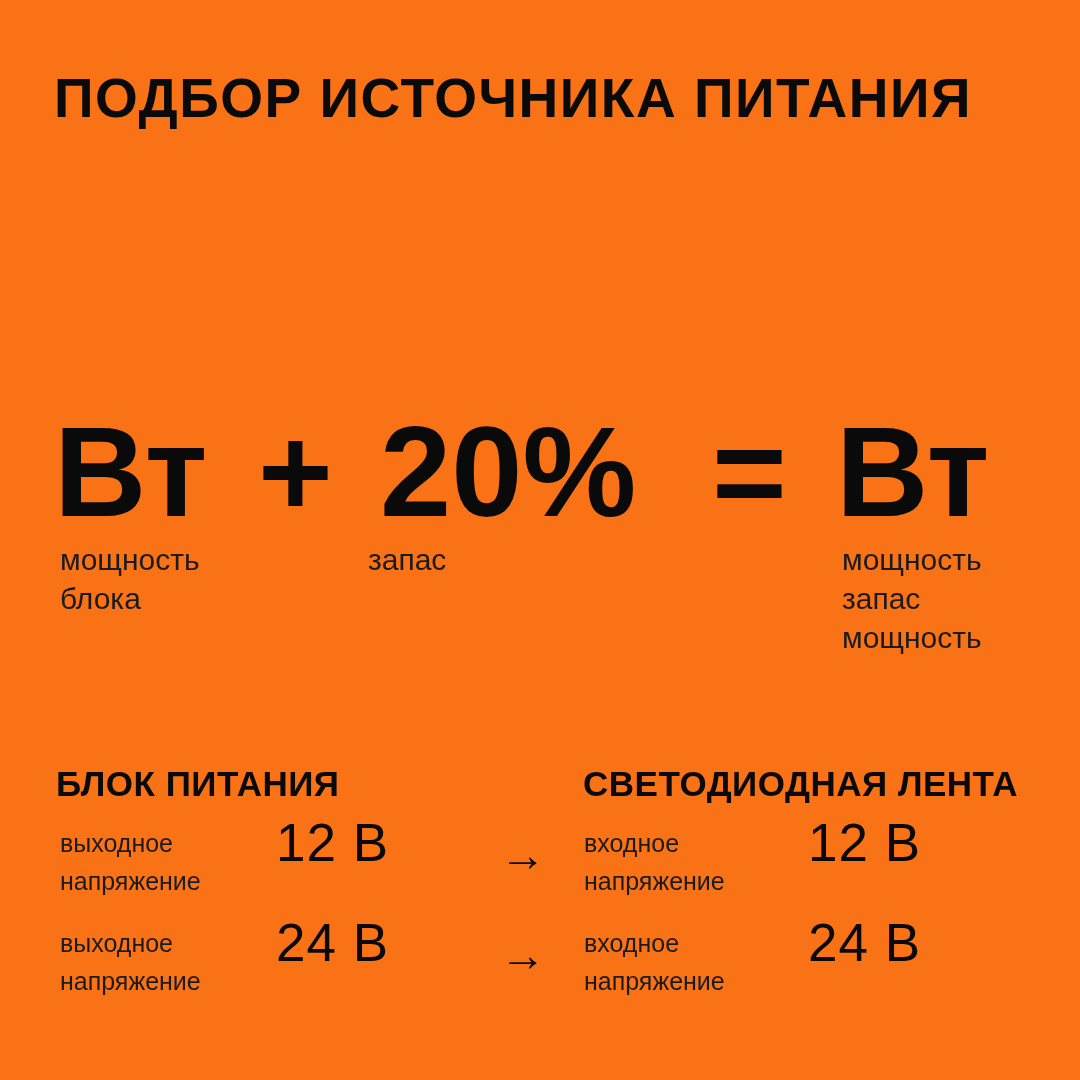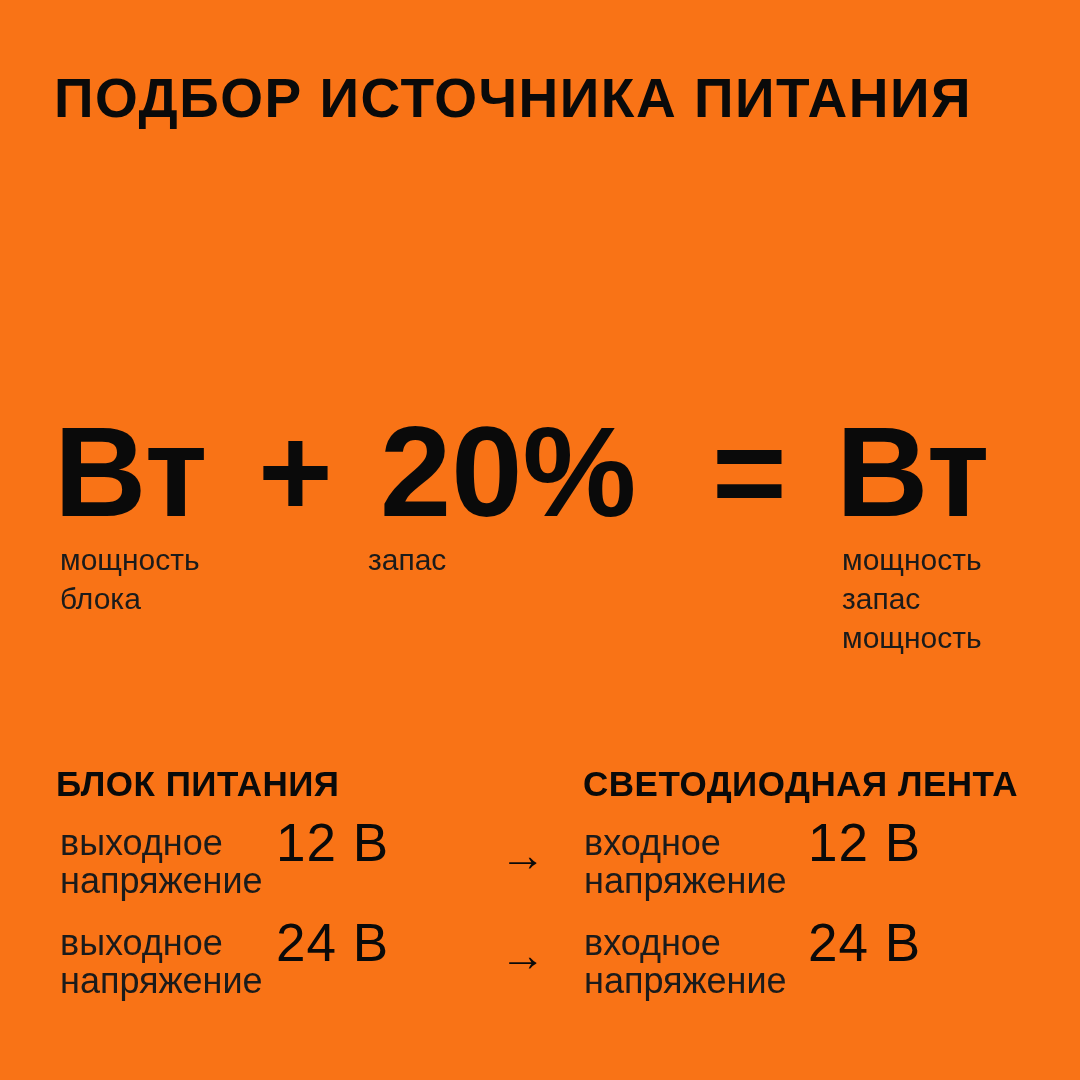--- a/index.html
+++ b/index.html
@@ -89,21 +89,21 @@
     left: 0;
     width: 1080px;
     height: 92px;
   }
   .vrow.r0 { top: 58px; }
   .vrow.r1 { top: 158px; }
 
   .vlabel {
     position: absolute;
     top: 2px;
-    font-size: 36px;
+    font-size: 25px;
     line-height: 38px;
     font-weight: 400;
     color: #1b1b1b;
   }
   .vlabel span { display: block; }
   .vlabel.left  { left: 60px; }
   .vlabel.right { left: 584px; }
 
   .vvalue {
     position: absolute;

